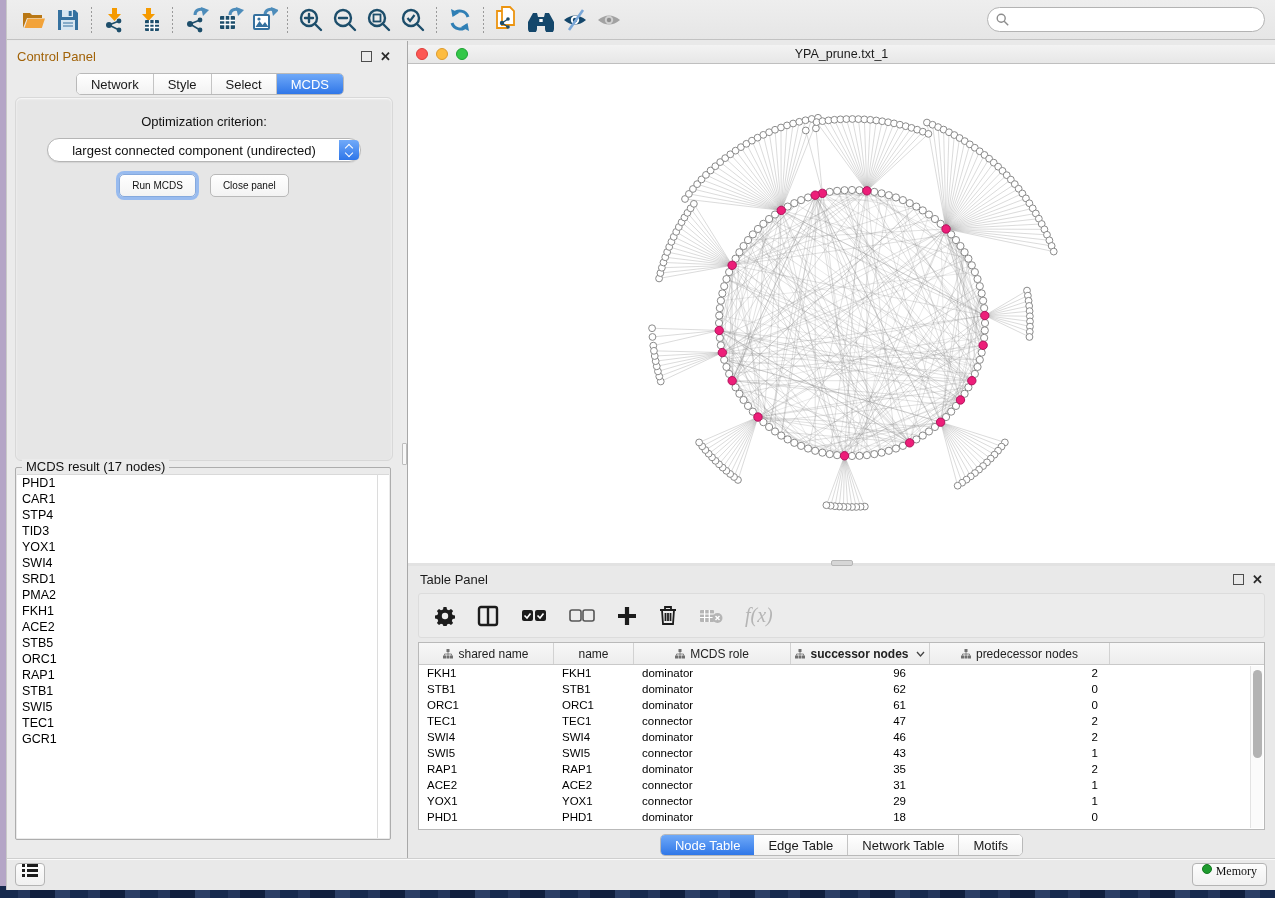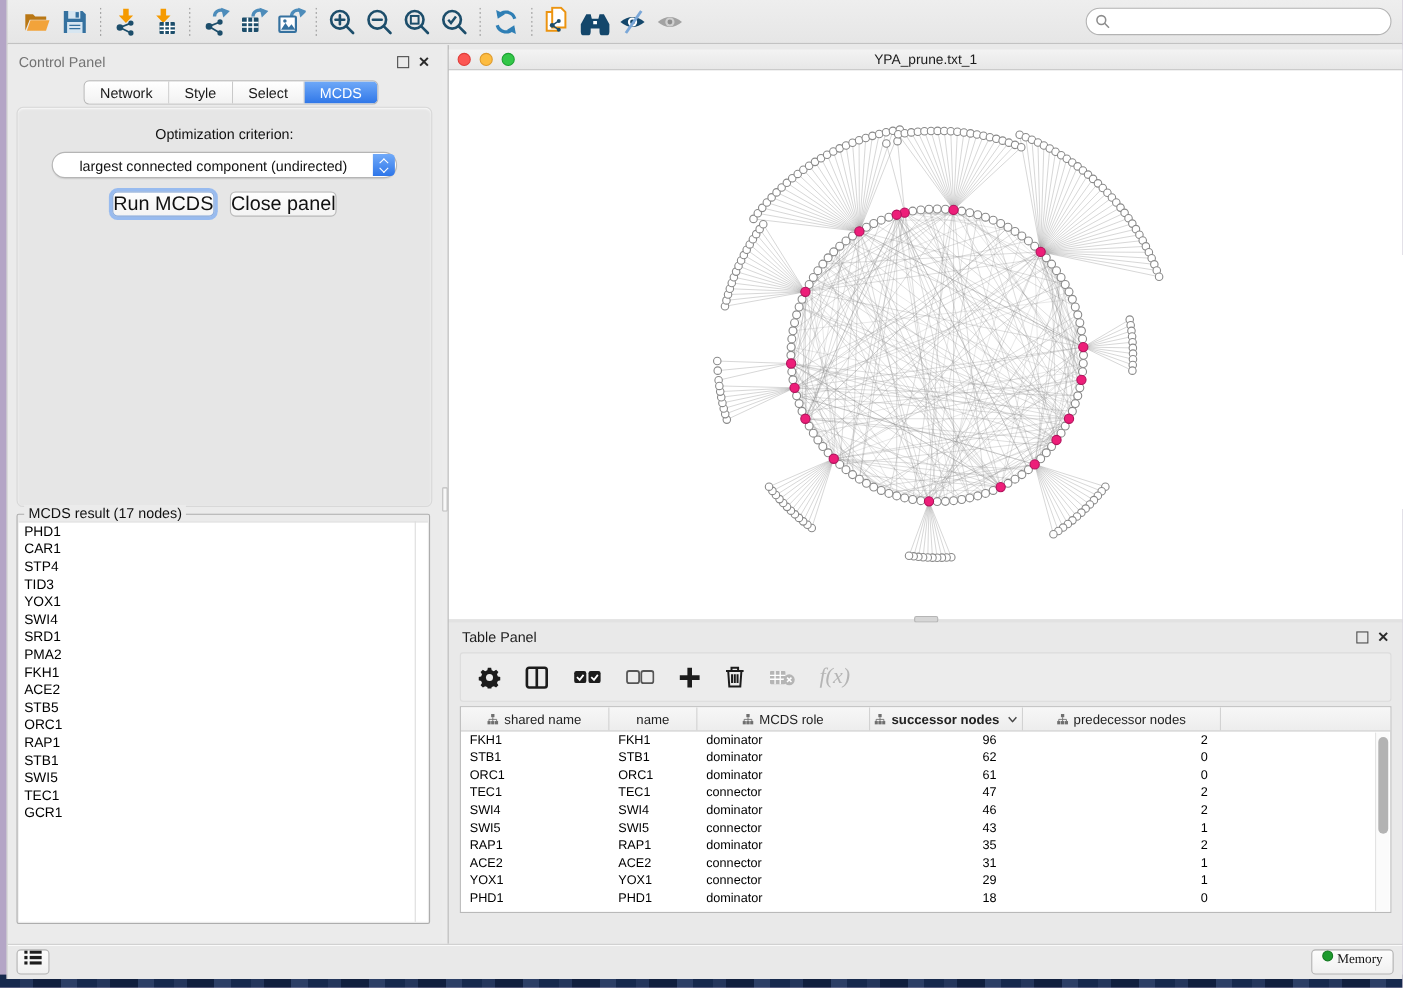--- a/index.html
+++ b/index.html
@@ -30,21 +30,21 @@
   
   .main { position:absolute; left:0; top:41px; right:0; bottom:32px; }
   .vsplit { position:absolute; left:394px; top:0; bottom:0; width:7px; background:#ececec;
     border-right:1px solid #a8a8a8; }
   .vsplit .grip { position:absolute; top:402px; left:1px; width:5px; height:22px;
     background:#f8f8f8; border:1px solid #bdbdbd; border-radius:1px; }
 
   
   .cpanel { position:absolute; left:0; top:0; width:394px; bottom:0; background:#ebebeb; }
   .cp-head { position:absolute; left:0; top:4px; right:0; height:22px; display:flex; align-items:center; padding:0 10px;}
-  .cp-title { font-size:13px; color:#737373; }
+  .cp-title { font-size:13px; color:#a16207; }
   .panel-icons { margin-left:auto; display:flex; gap:8px; align-items:center;}
   .float-icon { width:11px; height:11px; border:1.6px solid #4d4d4d; display:inline-block; }
   .close-icon { font-size:13px; font-weight:bold; color:#2b2b2b; line-height:11px;}
   .seg { display:flex; border:1px solid #b9b9b9; border-radius:5px; overflow:hidden; background:#fff; height:22px;}
   .seg .sg { padding:3px 14px; font-size:13px; color:#1a1a1a; border-right:1px solid #c4c4c4;
     background:linear-gradient(#ffffff,#f2f2f2); display:flex; align-items:center;}
   .seg .sg:last-child { border-right:none; }
   .seg .sg.active { background:linear-gradient(#6fa9f8,#3077e8); color:#fff; border-right:none;}
   .cp-tabs { position:absolute; top:32px; left:12px; right:0; display:flex; justify-content:center; }
   .cp-box { position:absolute; left:8px; right:8px; top:56px; height:364px;
@@ -56,22 +56,22 @@
     box-shadow:0 1px 1px rgba(0,0,0,.08);}
   .dropdown .dval { flex:1; text-align:center; font-size:13px; color:#111; padding-right:20px;}
   .dd-step { position:absolute; right:1px; top:1px; bottom:1px; width:20px; border-radius:0 4px 4px 0;
     background:linear-gradient(#71aaf9,#2e76e9); display:flex; flex-direction:column;
     align-items:center; justify-content:center; gap:1px;}
   .chev { width:7px; height:7px; position:relative; }
   .chev:before { content:""; position:absolute; left:0; top:2px; width:5px; height:5px;
     border-left:1.8px solid #fff; border-top:1.8px solid #fff; transform:rotate(45deg);}
   .chev.down:before { transform:rotate(225deg); top:-1px;}
   .btn-row { display:flex; justify-content:center; gap:14px; margin-top:12px;}
-  .mbtn { height:23px; padding:0 0; background:linear-gradient(#ffffff,#f3f3f3);
-    border:1px solid #b9b9b9; border-radius:5px; font-size:18px; color:#111;
+  .mbtn { height:23px; padding:0 12px; background:linear-gradient(#ffffff,#f3f3f3);
+    border:1px solid #b9b9b9; border-radius:5px; font-size:10px; color:#111;
     font-family:"Liberation Sans",sans-serif;}
   .mbtn.focused { box-shadow:0 0 0 3px rgba(110,165,245,.65); border-color:#85a9dd;}
   .groupbox { position:absolute; left:8px; right:10px; top:426px; height:373px;
     border:1px solid #adadad; border-radius:2px; }
   .groupbox .legend { position:absolute; top:-9px; left:6px; background:#ebebeb; padding:0 4px;
     font-size:13px; color:#111;}
   .mcds-list { position:absolute; inset:6px 1px 1px 1px; background:#fff; overflow:hidden;
     border-top:1px solid #d9d9d9;}
   .mcds-item { font-size:12.5px; color:#000; line-height:16px; padding-left:5px; }
   .mcds-scroll { position:absolute; right:12px; top:6px; bottom:1px; width:1px; background:#dcdcdc;}
@@ -1228,20 +1228,28 @@
                 <div class="td l" style="width: 157px;">dominator</div>
                 <div class="td num" style="width: 139px; padding-right: 24px;">18</div>
                 <div class="td num" style="width: 180px; padding-right: 12px;">0</div>
               </div>
             </div>
           <div class="tbl-scroll">
               <div class="thumb"></div>
             </div>
         </div>
 
+        <div class="tp-tabs">
+          <div class="seg" id="tp-seg">
+              <div class="sg active">Node Table</div>
+              <div class="sg">Edge Table</div>
+              <div class="sg">Network Table</div>
+              <div class="sg">Motifs</div>
+            </div>
+        </div>
       </div>
     </div>
   </div>
 
   <div class="statusbar">
     <span class="sbtn list-btn">
       <svg width="16" height="13" viewBox="0 0 16 13">
         <g fill="#1c1c1c">
             <rect x="0" y="0" width="3" height="3"></rect>
             <rect x="5" y="0" width="11" height="3"></rect>

